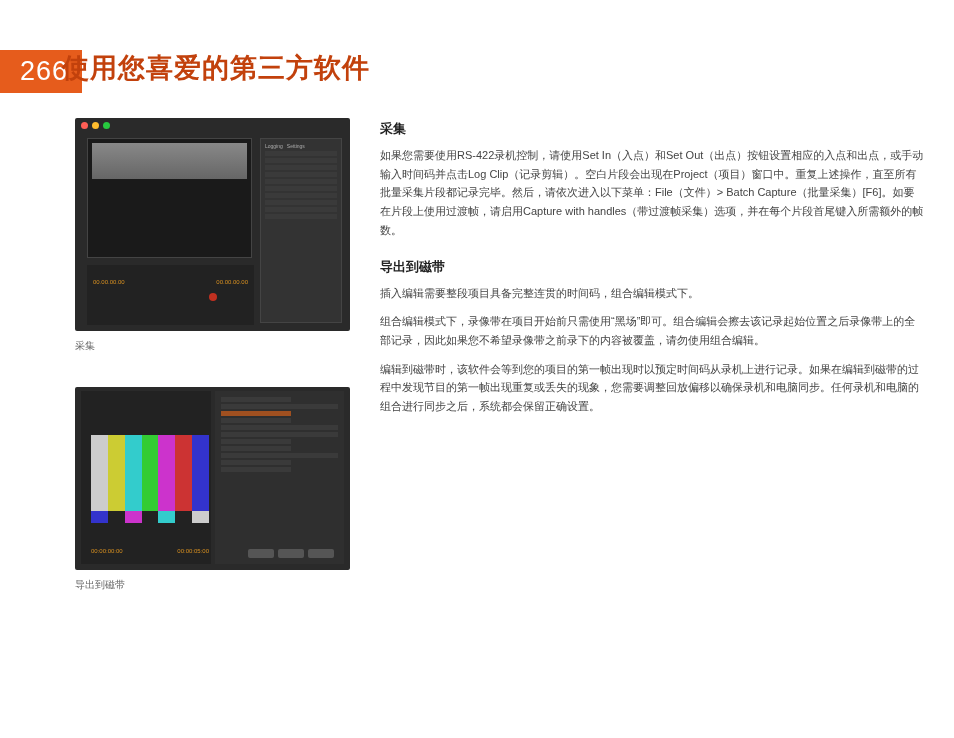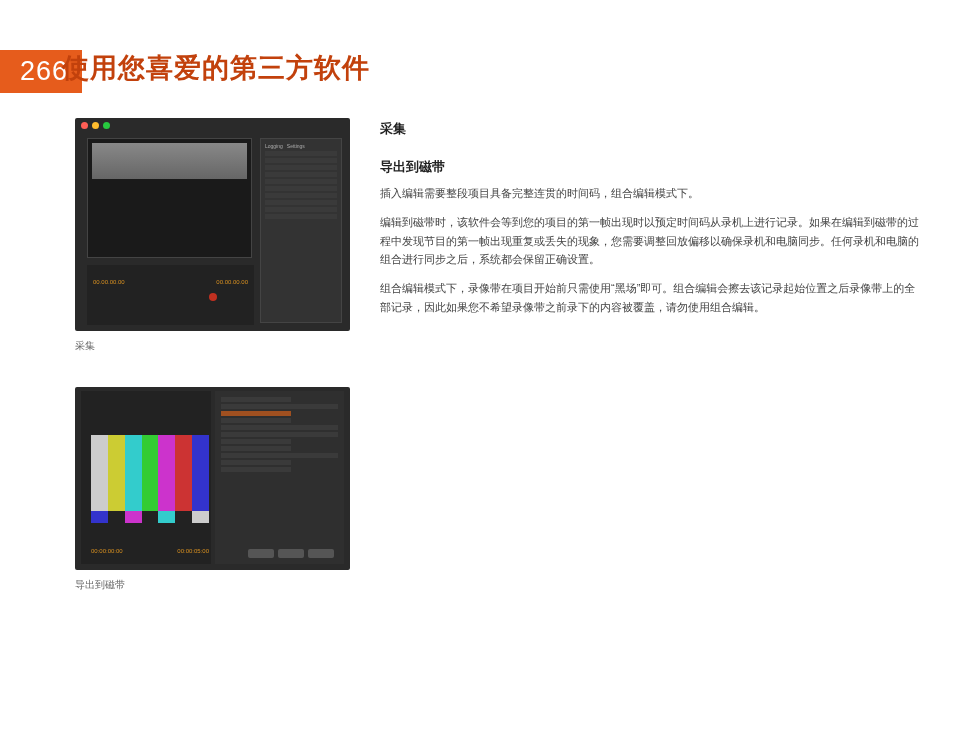--- a/index.html
+++ b/index.html
@@ -250,20 +250,21 @@
           <div class="exp-btn"></div>
         </div>
       </div>
     </div>
     <div class="caption">导出到磁带</div>
 
   </div>
 
   <div class="right-col">
     <div class="section-heading">采集</div>
+    <div class="para">如果您需要使用RS-422录机控制，请使用Set In（入点）和Set Out（出点）按钮设置相应的入点和出点，或手动输入时间码并点击Log Clip（记录剪辑）。空白片段会出现在Project（项目）窗口中。重复上述操作，直至所有批量采集片段都记录完毕。然后，请依次进入以下菜单：File（文件）&gt; Batch Capture（批量采集）[F6]。如要在片段上使用过渡帧，请启用Capture with handles（带过渡帧采集）选项，并在每个片段首尾键入所需额外的帧数。</div>
 
     <div class="section-heading spacer-heading">导出到磁带</div>
     <div class="para">插入编辑需要整段项目具备完整连贯的时间码，组合编辑模式下。</div>
+    <div class="para">组合编辑模式下，录像带在项目开始前只需使用“黑场”即可。组合编辑会擦去该记录起始位置之后录像带上的全部记录，因此如果您不希望录像带之前录下的内容被覆盖，请勿使用组合编辑。</div>
     <div class="para">编辑到磁带时，该软件会等到您的项目的第一帧出现时以预定时间码从录机上进行记录。如果在编辑到磁带的过程中发现节目的第一帧出现重复或丢失的现象，您需要调整回放偏移以确保录机和电脑同步。任何录机和电脑的组合进行同步之后，系统都会保留正确设置。</div>
-    <div class="para">组合编辑模式下，录像带在项目开始前只需使用“黑场”即可。组合编辑会擦去该记录起始位置之后录像带上的全部记录，因此如果您不希望录像带之前录下的内容被覆盖，请勿使用组合编辑。</div>
   </div>
 
 </div>
 
 </body></html>

